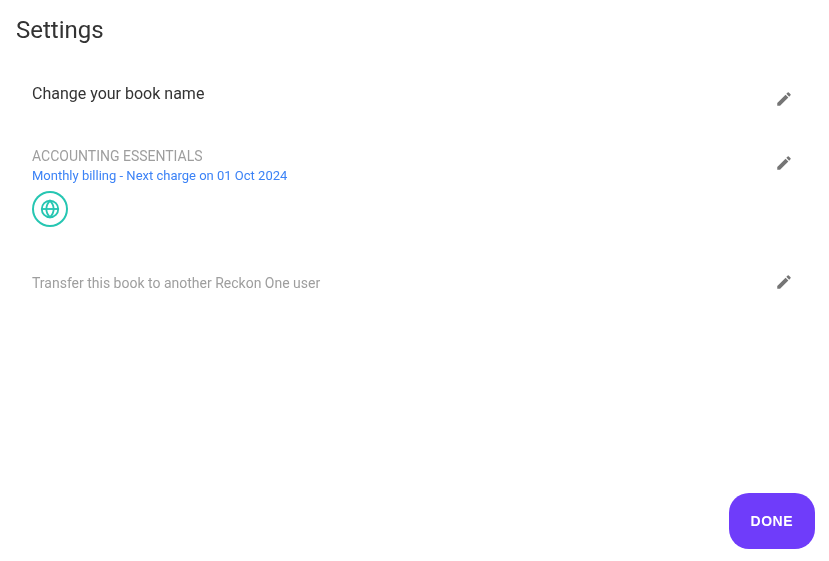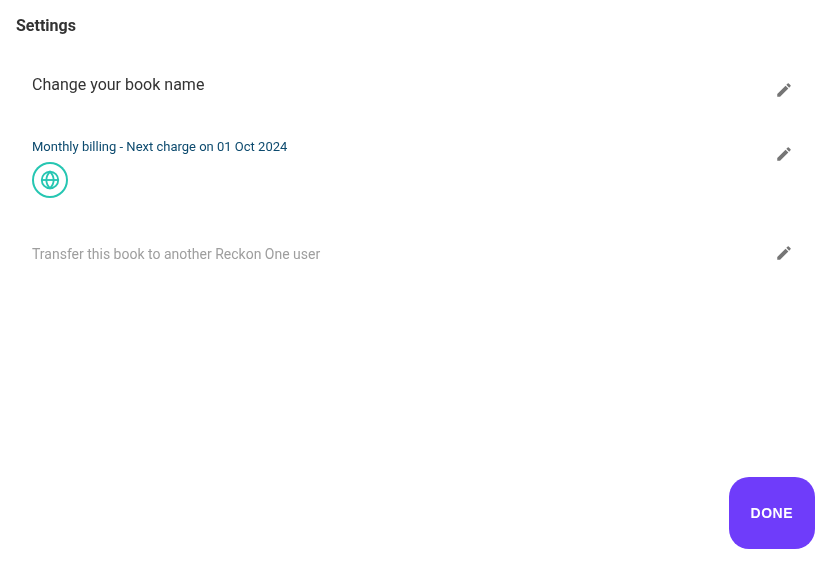--- a/index.html
+++ b/index.html
@@ -6,22 +6,22 @@
     body {
       font-family: -apple-system, BlinkMacSystemFont, "Segoe UI", Roboto, "Helvetica Neue", Arial, sans-serif;
       background: #fff;
       color: #333;
       width: 829px;
       height: 561px;
       position: relative;
       padding: 16px;
     }
     .page-title {
-      font-size: 16px;
-      font-weight: 700;
+      font-size: 24px;
+      font-weight: 400;
       color: #333;
       margin-bottom: 40px;
     }
     .settings-list {
       padding-left: 16px;
     }
     .setting-row {
       display: flex;
       justify-content: flex-start;
       align-items: flex-start;
@@ -36,21 +36,21 @@
       color: #333;
       margin-bottom: 4px;
     }
     .setting-sub {
       font-size: 14px;
       color: #9e9e9e;
       margin-bottom: 4px;
     }
     .setting-meta {
       font-size: 13px;
-      color: #0c4a6e;
+      color: #3b82f6;
       margin-bottom: 8px;
     }
     .edit-icon {
       color: #757575;
       width: 18px;
       height: 18px;
       cursor: pointer;
       flex-shrink: 0;
       margin-right: 20px;
       margin-top: 6px;
@@ -79,21 +79,21 @@
       stroke-width: 2;
     }
     .done-button {
       position: absolute;
       bottom: 12px;
       right: 14px;
       background: #6f3cfa;
       color: #fff;
       border: none;
       border-radius: 20px;
-      padding: 28px 22px;
+      padding: 20px 22px;
       font-size: 14px;
       font-weight: 600;
       letter-spacing: 0.5px;
       cursor: pointer;
     }
     .subscription-block { margin-bottom: 52px; }
   </style>
 </head>
 <body>
 
@@ -108,20 +108,21 @@
     <span class="edit-icon">
       <svg viewBox="0 0 24 24">
           <path d="M3 17.25V21h3.75L17.81 9.94l-3.75-3.75L3 17.25zM20.71 7.04a1 1 0 0 0 0-1.41l-2.34-2.34a1 1 0 0 0-1.41 0l-1.83 1.83 3.75 3.75 1.83-1.83z"></path>
         </svg>
     </span>
   </div>
 
 
   <div class="setting-row">
     <div class="setting-content">
+      <div class="setting-sub">ACCOUNTING ESSENTIALS</div>
       <div class="setting-meta">Monthly billing - Next charge on 01 Oct 2024</div>
       <div class="globe-badge">
         <svg viewBox="0 0 24 24">
           <circle cx="12" cy="12" r="9"></circle>
           <path d="M3 12h18"></path>
           <path d="M12 3c2.5 2.5 4 5.5 4 9s-1.5 6.5-4 9c-2.5-2.5-4-5.5-4-9s1.5-6.5 4-9z"></path>
         </svg>
       </div>
     </div>
     <span class="edit-icon">

